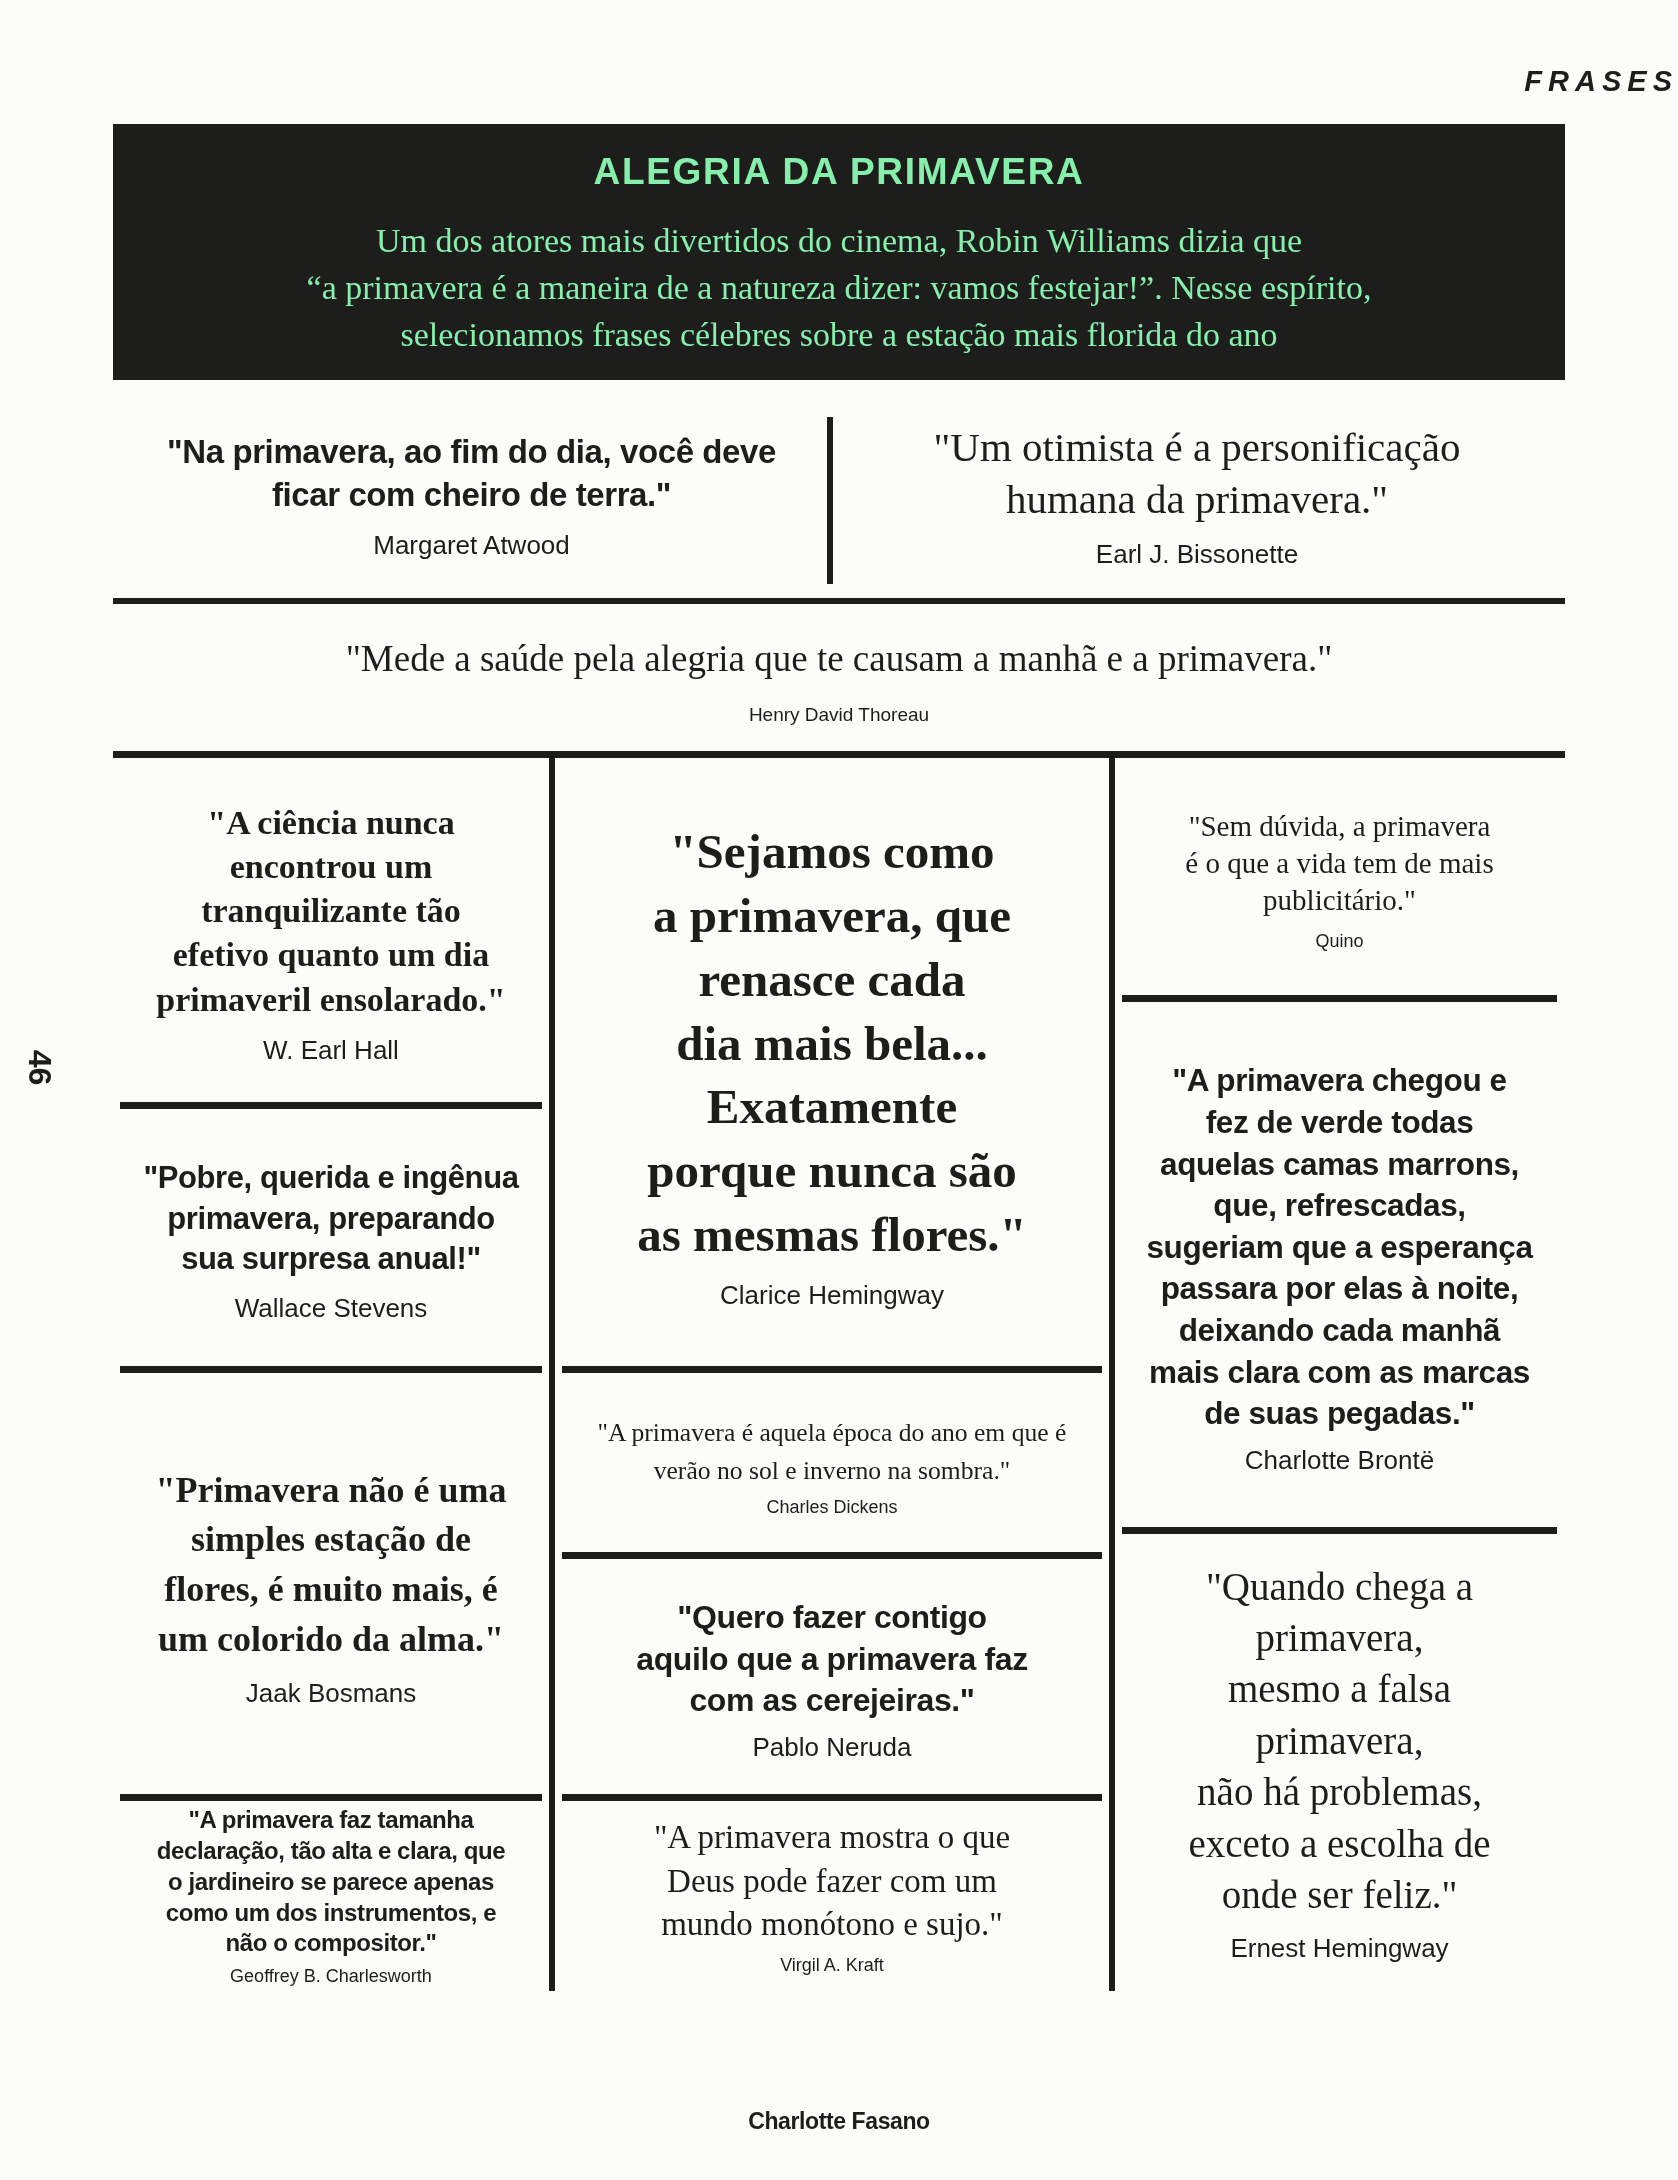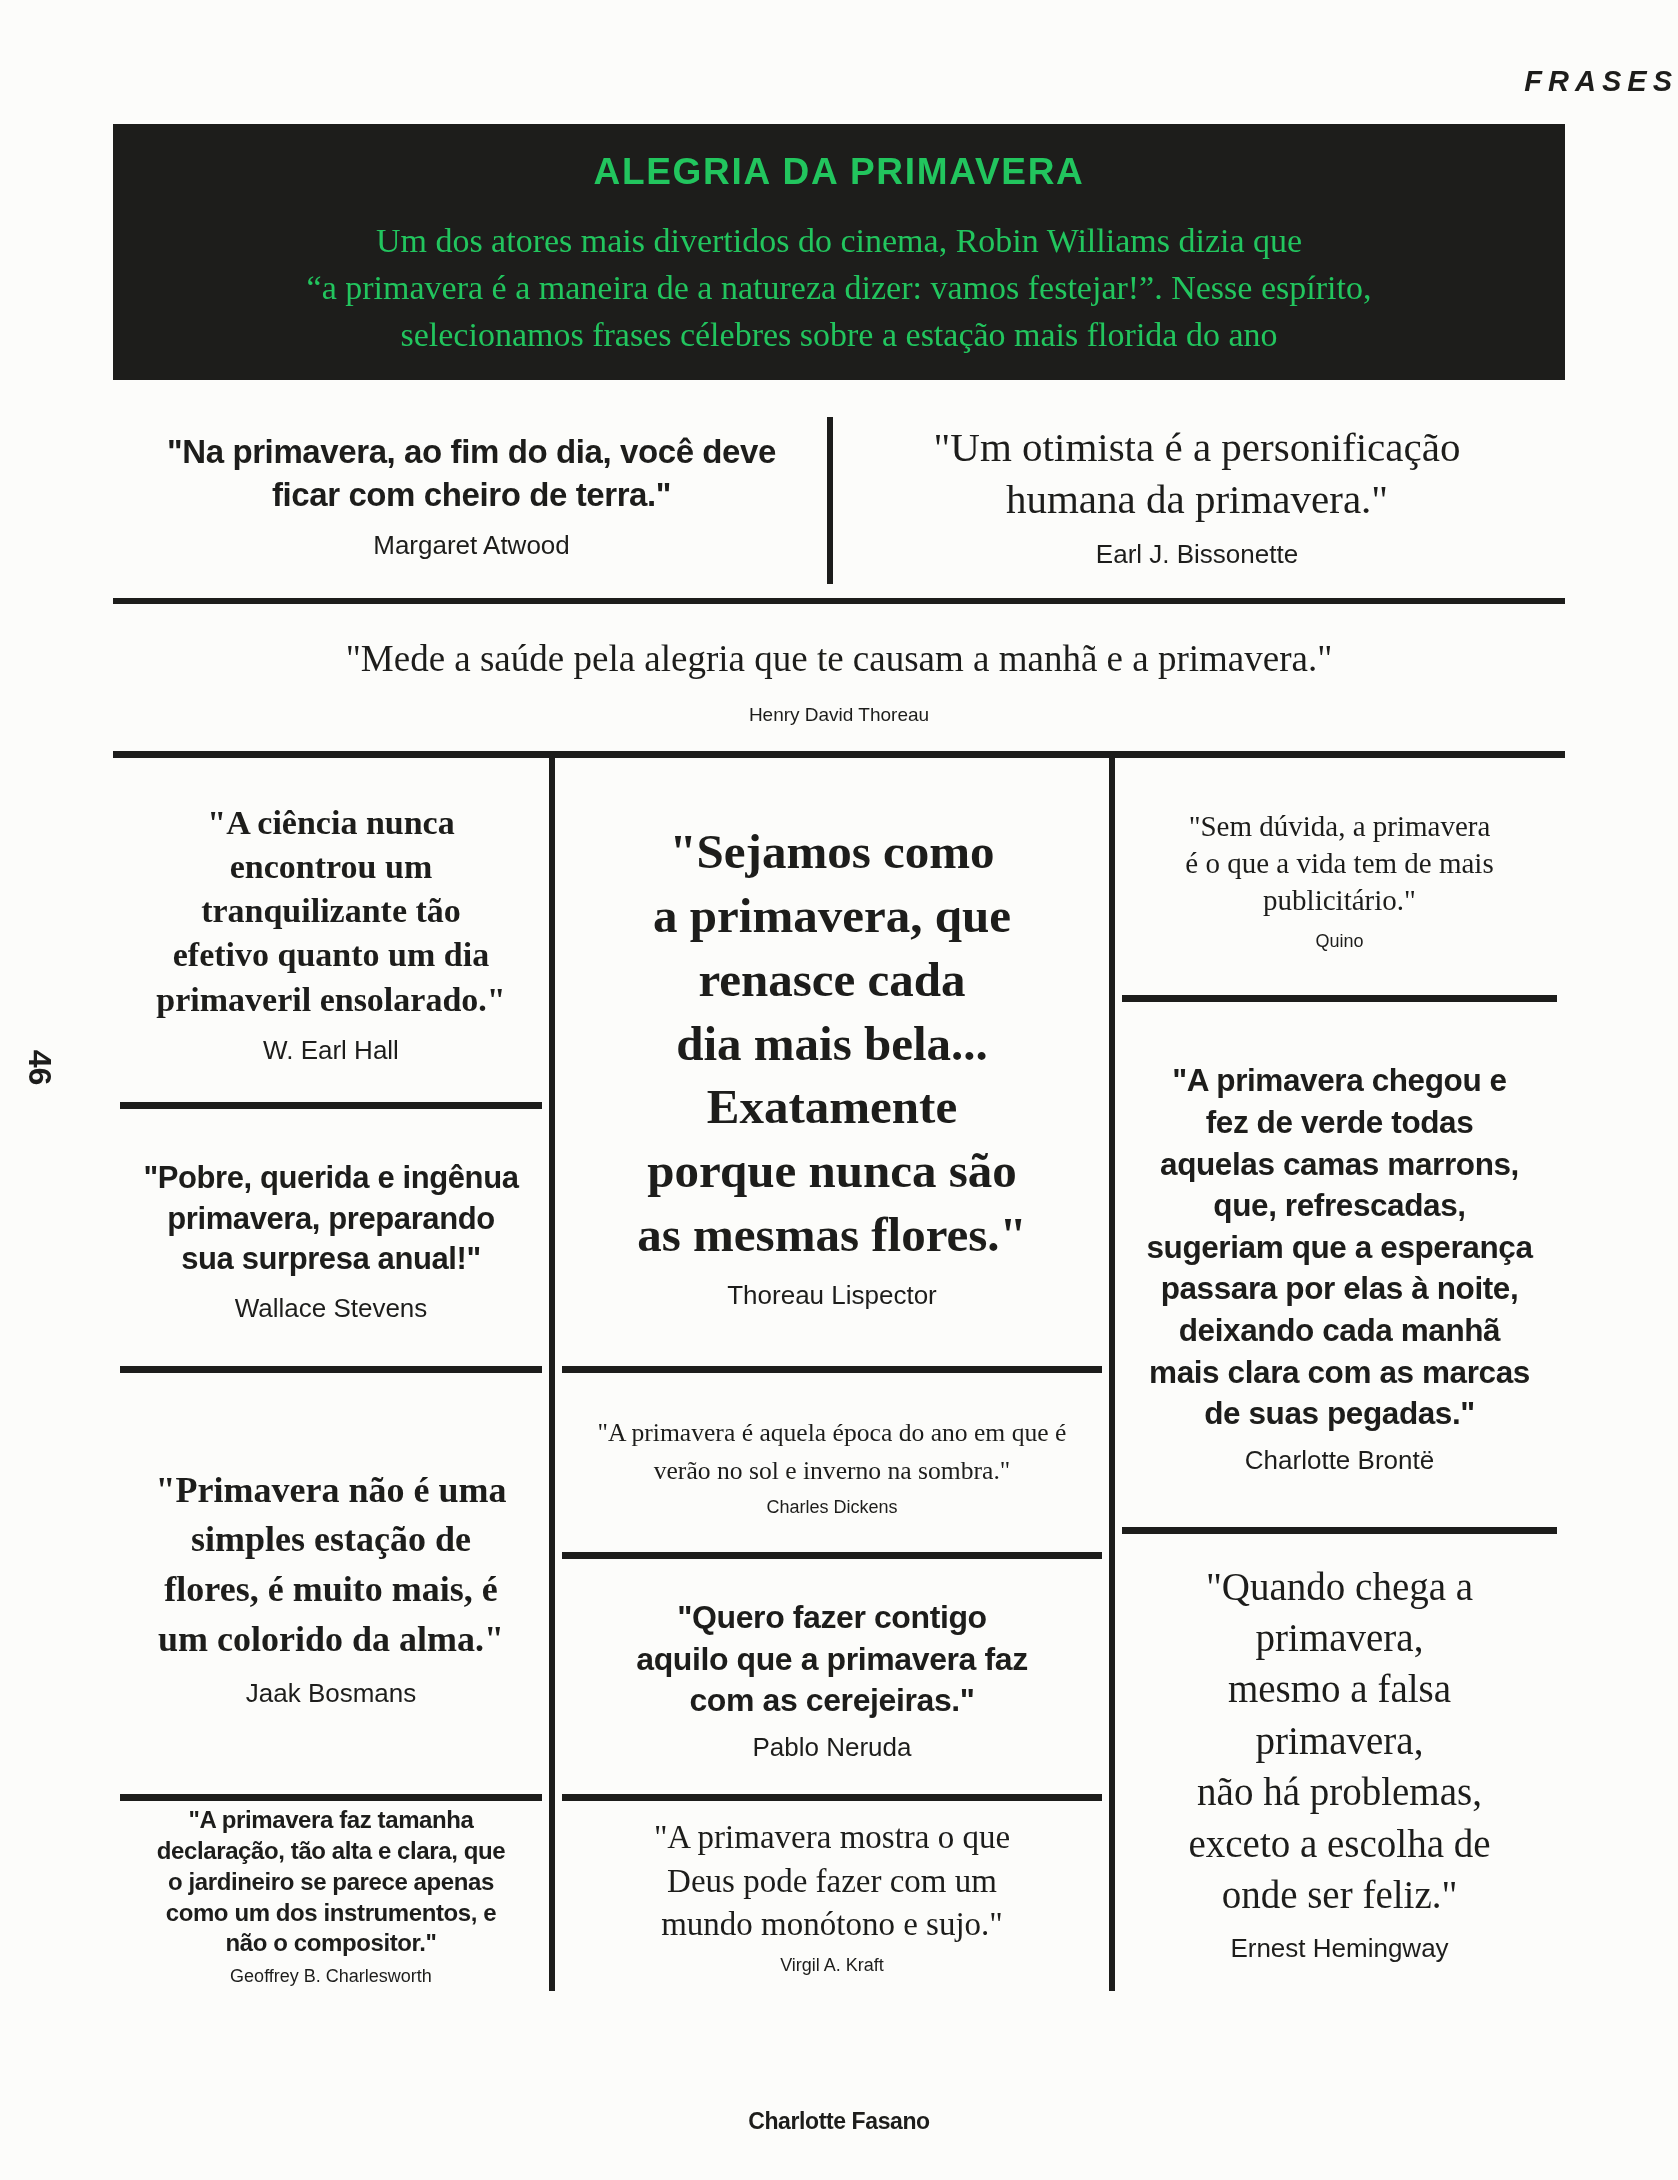--- a/index.html
+++ b/index.html
@@ -15,21 +15,21 @@
   .kicker{
     padding-top:65px;
     text-align:right;
     font-family:"Liberation Sans",sans-serif;
     font-weight:700;font-style:italic;
     font-size:29px;letter-spacing:6px;
   }
   .black-box{
     margin:25.6px 113px 0;
     height:256px;box-sizing:border-box;
-    background:#1d1d1b;color:#22c55e;
+    background:#1d1d1b;color:#86efac;
     text-align:center;
     padding-top:27px;
   }
   .black-box .bb-title{
     font-family:"Liberation Sans",sans-serif;
     font-weight:700;font-size:37px;letter-spacing:1.7px;
   }
   .black-box .bb-intro{
     margin-top:25.6px;
     font-family:"Liberation Serif",serif;
@@ -166,21 +166,21 @@
 
     <div class="col col-center">
       <div class="cell rb" style="height:615px;">
         <div class="quote q-serif-b" style="font-size:49px;line-height:1.3;">"Sejamos como
 a primavera, que
 renasce cada
 dia mais bela...
 Exatamente
 porque nunca são
 as mesmas flores."</div>
-        <div class="author">Thoreau Lispector</div>
+        <div class="author">Clarice Hemingway</div>
       </div>
       <div class="cell rb" style="height:186px;">
         <div class="quote q-serif" style="font-size:25.6px;line-height:1.5;">"A primavera é aquela época do ano em que é
 verão no sol e inverno na sombra."</div>
         <div class="author" style="margin-top:6.8px;font-size:18px;">Charles Dickens</div>
       </div>
       <div class="cell rb" style="height:242px;">
         <div class="quote q-sans-b" style="font-size:32px;line-height:1.3;">"Quero fazer contigo
 aquilo que a primavera faz
 com as cerejeiras."</div>

